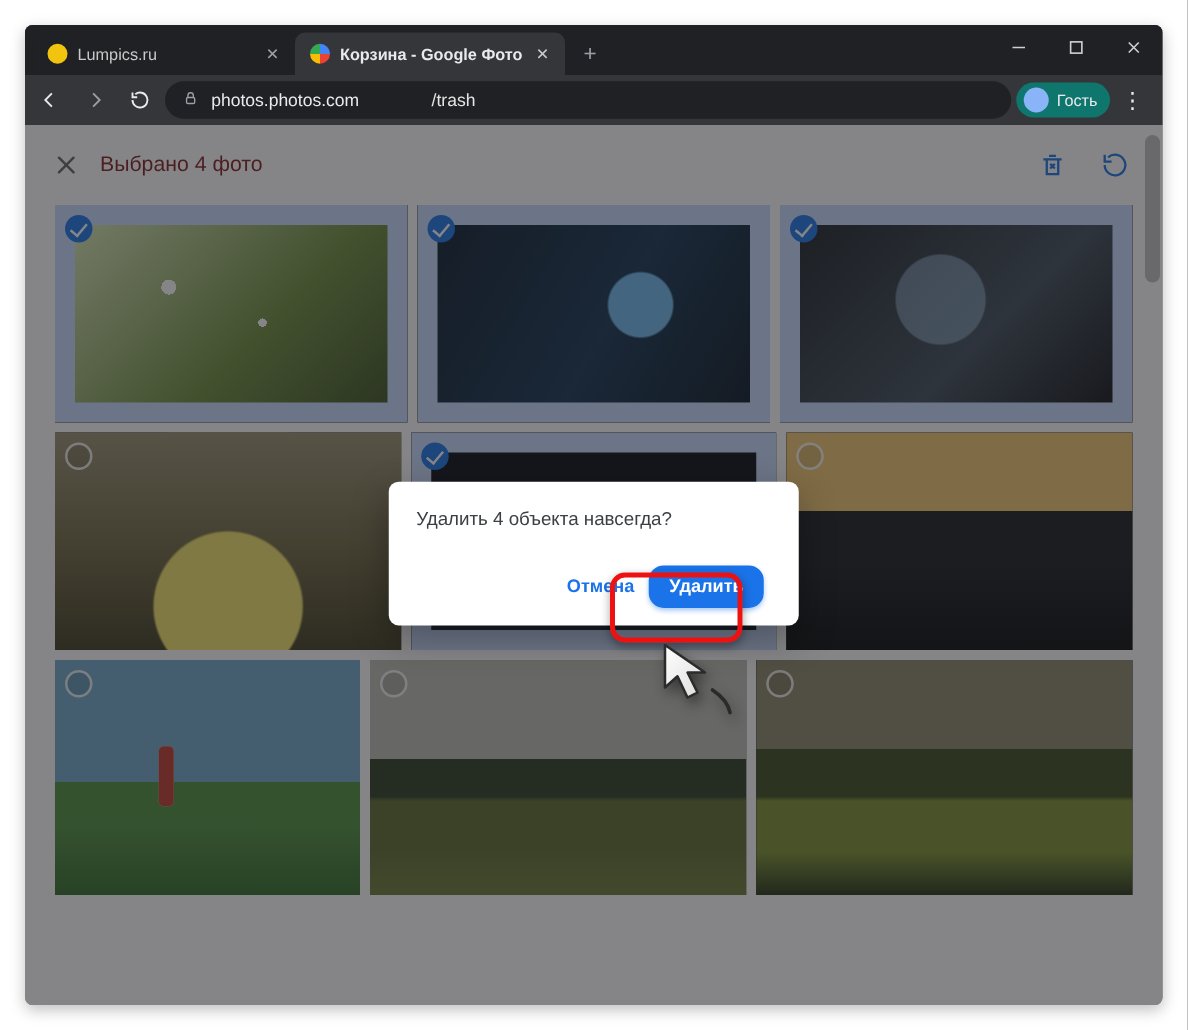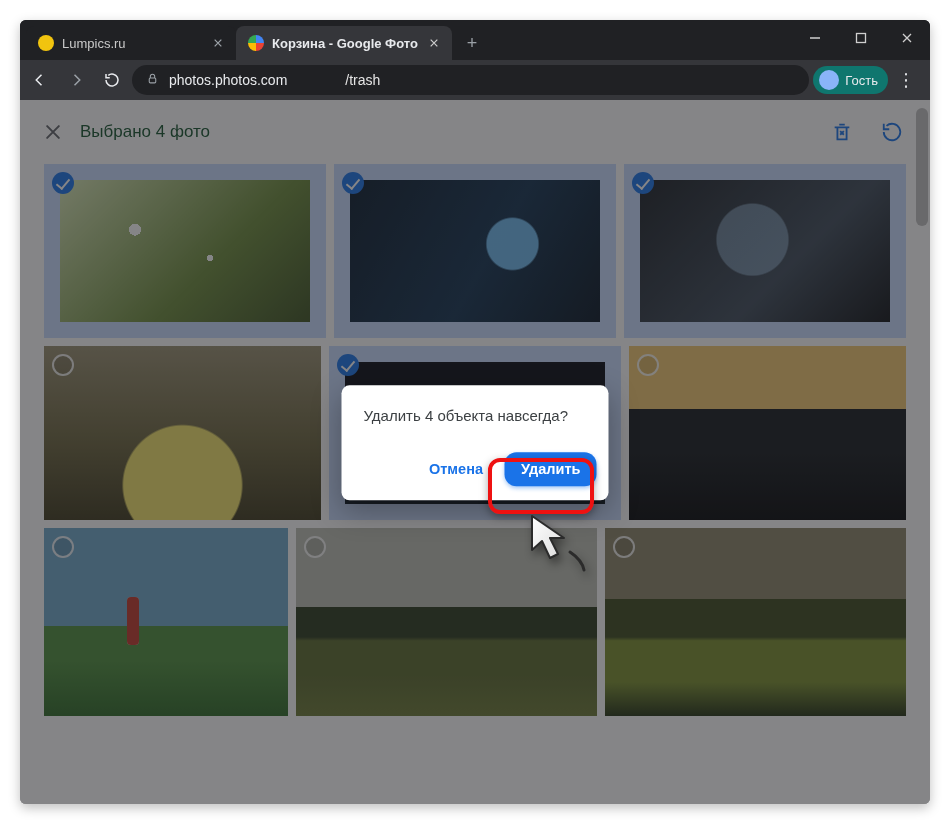--- a/index.html
+++ b/index.html
@@ -41,21 +41,21 @@
   .omnibox .url-secondary{ color:#e5e5e5;margin-left:48px;}
   .guest{ height:28px; padding:0 10px 0 6px; border-radius:14px; background:#0f766e; display:flex; align-items:center; gap:6px; color:#e8eaed; font-size:13px;}
   .guest .avatar{ width:20px;height:20px;border-radius:50%;background:#8ab4f8;}
   .kebab{ width:28px;height:28px; display:flex; align-items:center; justify-content:center; color:#e8eaed; font-size:18px;}
   
   .page{ position:relative; height:704px; background:#fff; overflow:hidden;}
   .page-content{ position:absolute; inset:0;}
   
   .gph-header{
     height:64px; display:flex; align-items:center; padding:0 20px; gap:14px;
-    color:#14532d; font-size:17px;
+    color:#7f1d1d; font-size:17px;
   }
   .gph-header .close{ width:26px; height:26px; display:flex; align-items:center; justify-content:center; color:#5f6368; font-size:20px;}
   .gph-header .spacer{ flex:1;}
   .gph-header .action{ width:36px;height:36px; display:flex; align-items:center; justify-content:center;}
   .gph-header .action svg{ width:22px;height:22px; stroke:#1a73e8; fill:none; stroke-width:2;}
   .info-line{ padding:10px 30px 24px; font-size:14px; color:#5f6368;}
   .info-line a{ color:#5f6368; text-decoration:underline; cursor:pointer;}
   
   .grid{ padding:0 24px; display:flex; flex-direction:column; gap:8px;}
   .row{ display:flex; gap:8px;}
@@ -88,26 +88,26 @@
                      radial-gradient(circle at 48% 48%, #1f3a5a 0 35%, transparent 36%);}
   .img-f{ background: linear-gradient(180deg,#f2c86f 0 36%, #151a1e 36% 60%, #050608 100%);}
   .img-g{ background: linear-gradient(180deg,#6fa8c9 0 52%, #4f8f3d 52% 70%, #2f6a27 100%);}
   .img-g::after{content:"";position:absolute;left:34%;bottom:38%;width:12px;height:48px;background:#e9e2d4;border-radius:4px;box-shadow:0 -6px 0 6px #c0392b inset;}
   .img-h{ background: linear-gradient(180deg,#bcbfb4 0 42%, #2c3a1e 42% 58%, #5c6a2e 60% 78%, #6c7a35 100%);}
   .img-i{ background: linear-gradient(180deg,#8d8668 0 38%, #3c4a1e 38% 58%, #7a8f2e 60% 82%, #243314 100%);}
   
   .scrim{ position:absolute; inset:0; background:rgba(32,33,36,.55); z-index:10;}
   .dialog{
     position:absolute; left:50%; top:50%; transform:translate(-50%,-58%);
-    width:267px; background:#fff; border-radius:8px; z-index:20;
+    width:328px; background:#fff; border-radius:8px; z-index:20;
     box-shadow:0 10px 30px rgba(0,0,0,.3);
-    padding:22px 8px 14px 22px;
+    padding:22px 24px 14px 22px;
   }
   .dialog .title{ font-size:15px; color:#3c4043; margin-bottom:28px; padding-right:14px;}
-  .dialog .actions{ display:flex; justify-content:flex-end; align-items:center; gap:10px; padding-right:4px;}
+  .dialog .actions{ display:flex; justify-content:flex-end; align-items:center; padding-right:4px;}
   .btn-flat{ color:#1a73e8; font-size:14.5px; font-weight:600; padding:8px 12px; border-radius:4px;}
   .btn-primary{ background:#1a73e8; color:#fff; font-size:14.5px; font-weight:600; padding:9px 16px; border-radius:12px; box-shadow:0 2px 4px rgba(26,115,232,.4);}
   
   .callout{
     position:absolute; z-index:30; border:4px solid #e11; border-radius:12px;
     box-shadow:0 3px 8px rgba(0,0,0,.35);
     pointer-events:none;
   }
   
   .cursor{

